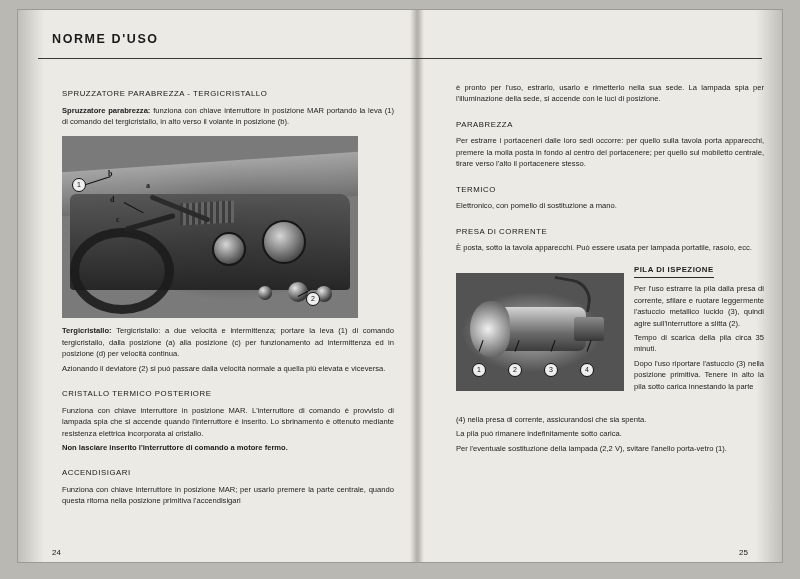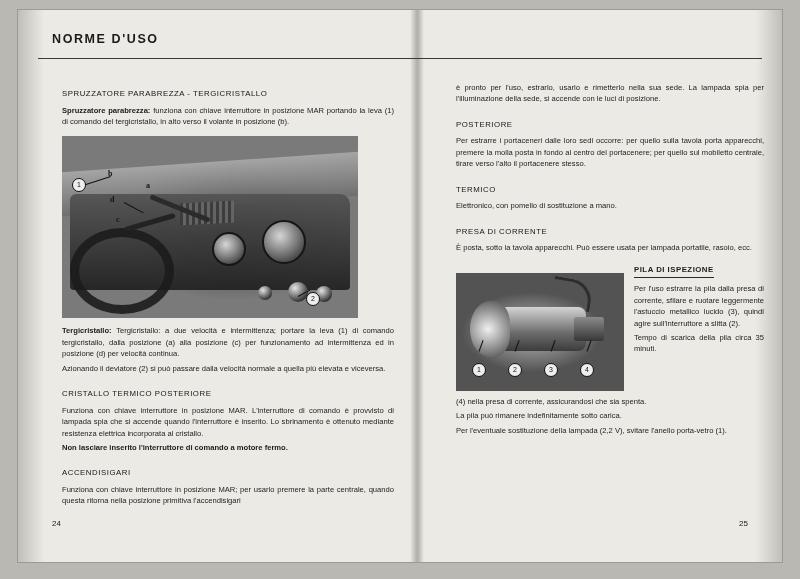--- a/index.html
+++ b/index.html
@@ -221,26 +221,26 @@
     line-height: 1.5;
   }
   .inset-title {
     font-size: 7.8px;
     letter-spacing: 0.5px;
     margin: 0 0 5px 0;
     padding-bottom: 2px;
     border-bottom: 1px solid #2a2a2a;
     display: inline-block;
   }
-  .after-inset { margin-top: 12px; }
+  .after-inset { margin-top: 22px; }
 
   
   .pageno {
     position: absolute;
-    bottom: 34px;
+    bottom: 5px;
     font-size: 8px;
     color: #1a1a1a;
   }
   .pageno-l { left: 34px; }
   .pageno-r { right: 34px; }
 </style>
 </head>
 <body>
 
 <div id="page">
@@ -289,21 +289,21 @@
       <p class="tight">Funziona con chiave interruttore in posizione MAR. L'interruttore di comando è provvisto di lampada spia che si accende quando l'interruttore è inserito. Lo sbrinamento è ottenuto mediante resistenza elettrica incorporata al cristallo.</p>
       <p><b>Non lasciare inserito l'interruttore di comando a motore fermo.</b></p>
 
       <h3 class="sec spaced">ACCENDISIGARI</h3>
       <p>Funziona con chiave interruttore in posizione MAR; per usarlo premere la parte centrale, quando questa ritorna nella posizione primitiva l'accendisigari</p>
     </div>
 
     <div class="col col-right">
       <p>è pronto per l'uso, estrarlo, usarlo e rimetterlo nella sua sede. La lampada spia per l'illuminazione della sede, si accende con le luci di posizione.</p>
 
-      <h3 class="sec spaced">POSTERIORE</h3>
+      <h3 class="sec spaced">PARABREZZA</h3>
       <p>Per estrarre i portaceneri dalle loro sedi occorre: per quello sulla tavola porta apparecchi, premere la molla posta in fondo al centro del portacenere; per quello sul mobiletto centrale, tirare verso l'alto il portacenere stesso.</p>
 
       <h3 class="sec spaced">TERMICO</h3>
       <p>Elettronico, con pomello di sostituzione a mano.</p>
 
       <h3 class="sec spaced">PRESA DI CORRENTE</h3>
       <p>È posta, sotto la tavola apparecchi. Può essere usata per lampada portatile, rasoio, ecc.</p>
 
       <div class="inset">
         <div class="photo photo-lamp">
@@ -317,20 +317,21 @@
           <div class="callout" style="left:124px; top:90px;">4</div>
           <div class="leader" style="left:23px; top:78px; width:12px; transform:rotate(-70deg);"></div>
           <div class="leader" style="left:59px; top:78px; width:12px; transform:rotate(-70deg);"></div>
           <div class="leader" style="left:95px; top:78px; width:12px; transform:rotate(-70deg);"></div>
           <div class="leader" style="left:131px; top:78px; width:12px; transform:rotate(-70deg);"></div>
         </div>
         <div class="inset-text">
           <h3 class="inset-title">PILA DI ISPEZIONE</h3>
           <p class="tight">Per l'uso estrarre la pila dalla presa di corrente, sfilare e ruotare leggermente l'astuccio metallico lucido (3), quindi agire sull'interruttore a slitta (2).</p>
           <p class="tight">Tempo di scarica della pila circa 35 minuti.</p>
+          <p class="tight">Dopo l'uso riportare l'astuccio (3) nella posizione primitiva. Tenere in alto la pila sotto carica innestando la parte</p>
         </div>
       </div>
 
       <p class="tight after-inset">(4) nella presa di corrente, assicurandosi che sia spenta.</p>
       <p class="tight">La pila può rimanere indefinitamente sotto carica.</p>
       <p class="tight">Per l'eventuale sostituzione della lampada (2,2 V), svitare l'anello porta-vetro (1).</p>
     </div>
 
     <div class="pageno pageno-l">24</div>
     <div class="pageno pageno-r">25</div>

